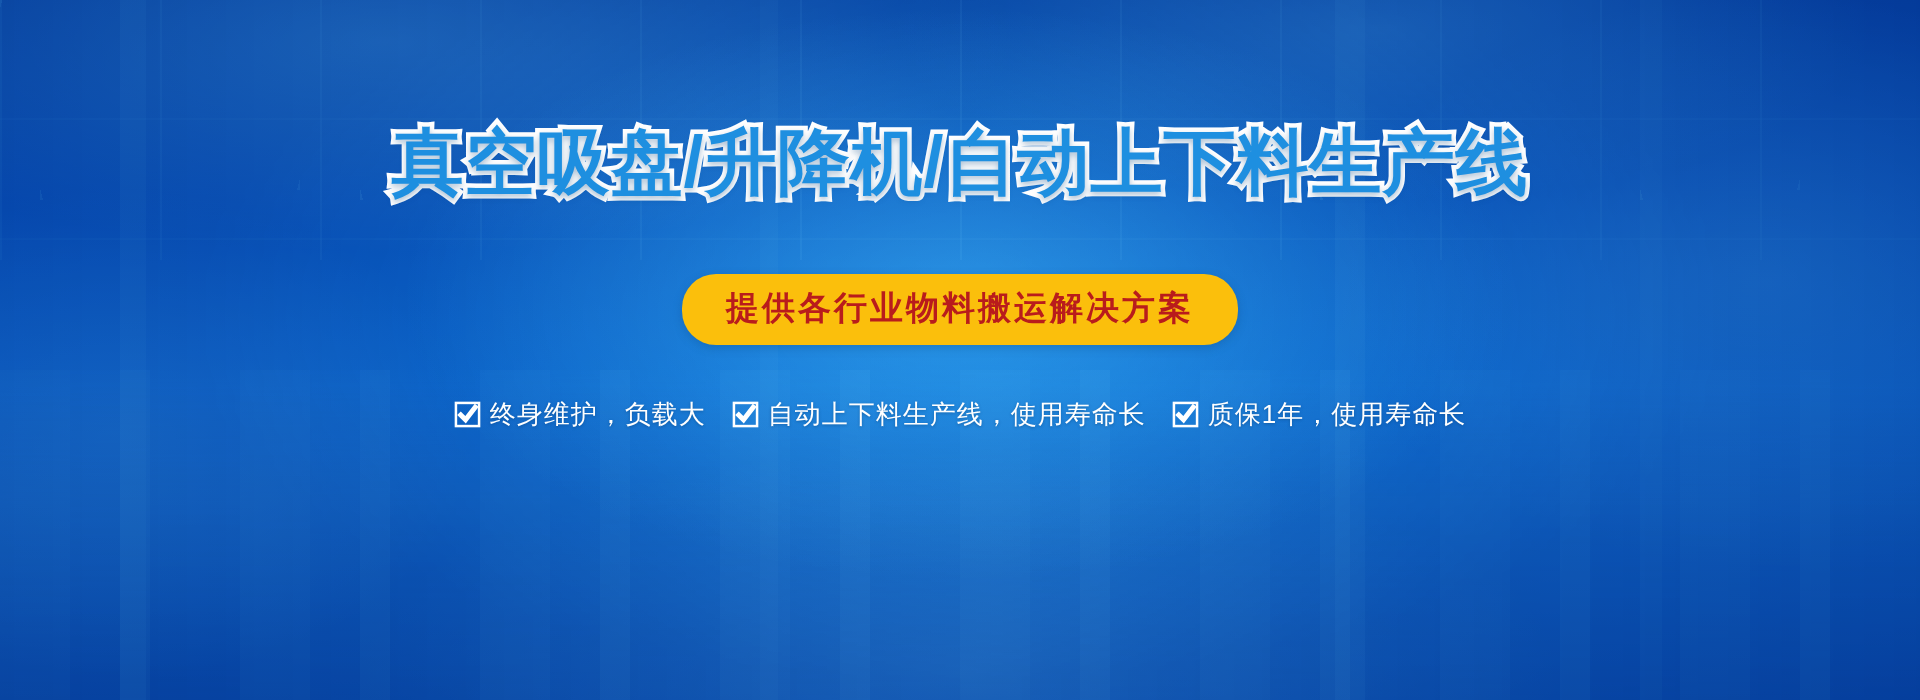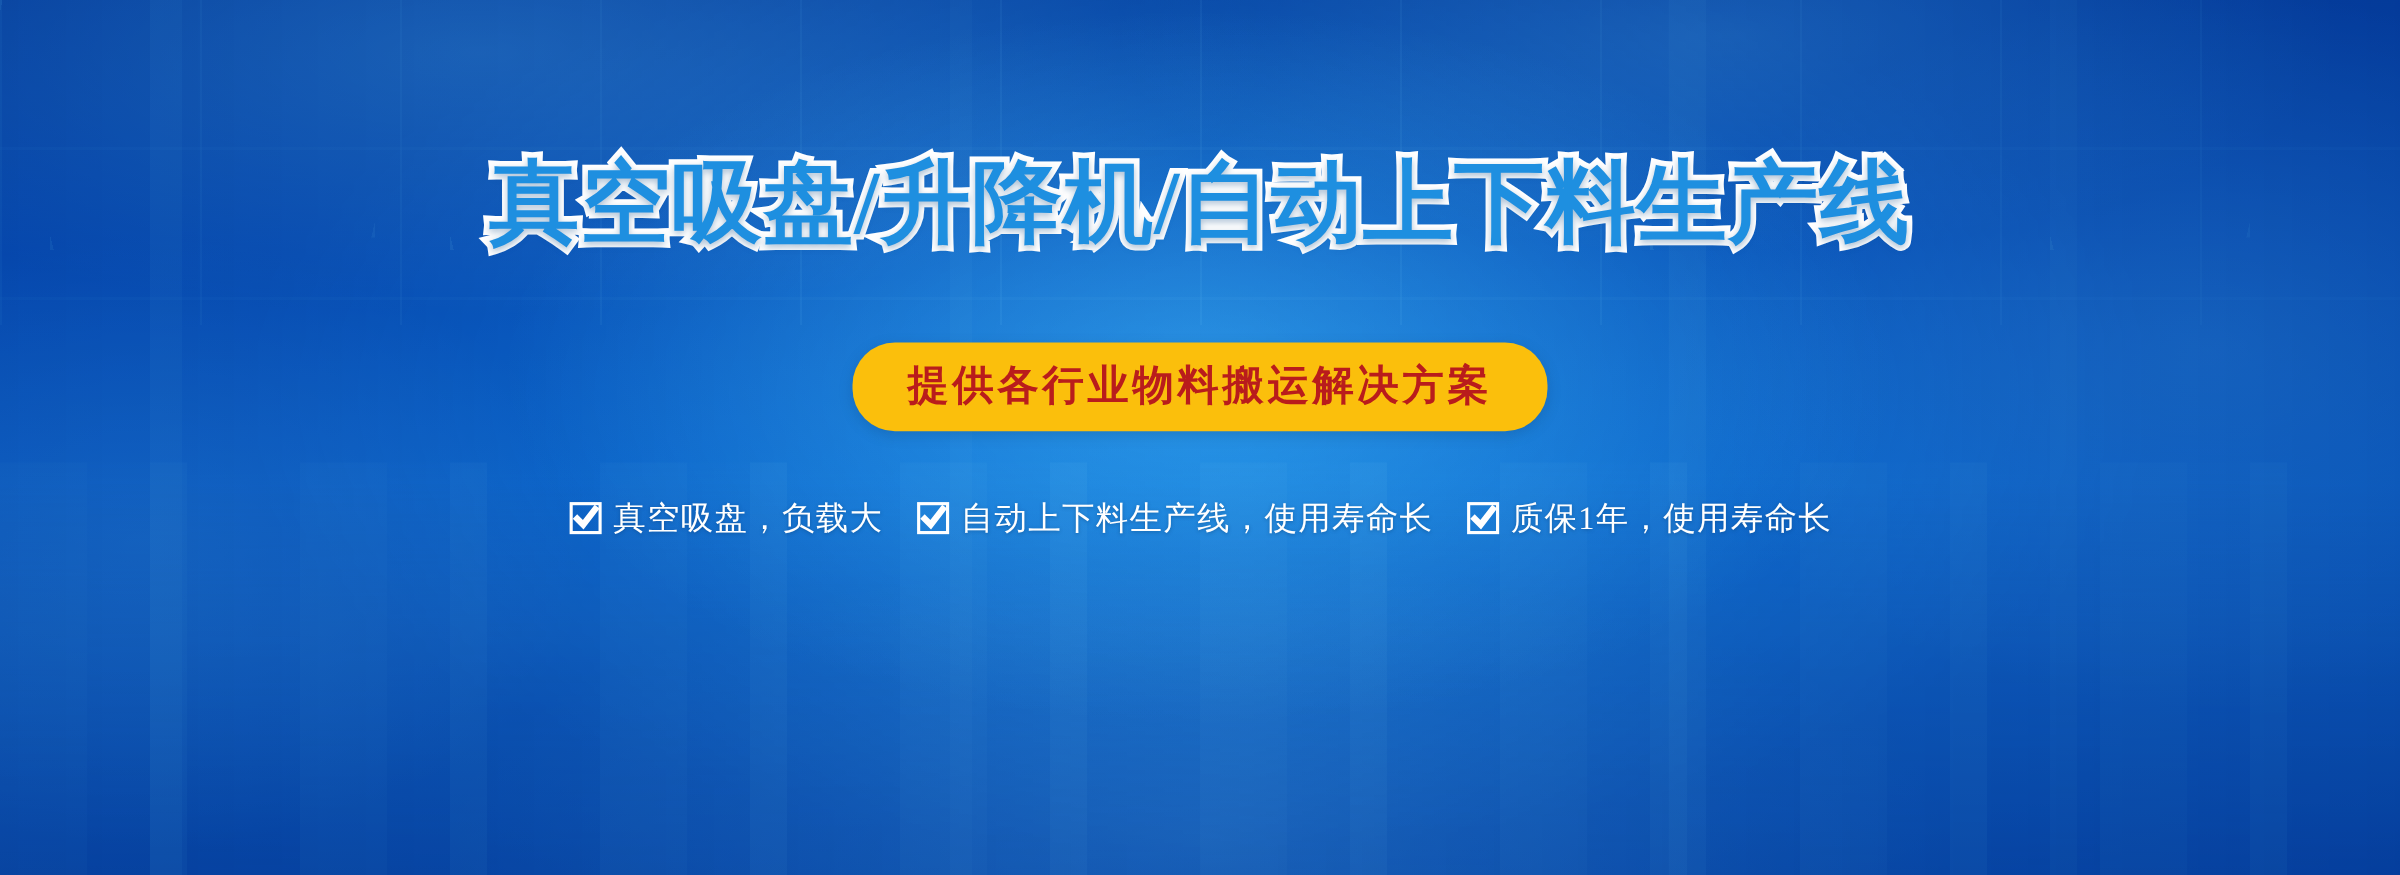--- a/index.html
+++ b/index.html
@@ -5,21 +5,21 @@
   html, body {
     margin: 0;
     padding: 0;
     background: #0f6fc4;
   }
   .banner {
     position: relative;
     width: 1920px;
     height: 700px;
     overflow: hidden;
-    font-family: Liberation Serif, serif;
+    font-family: Liberation Sans, sans-serif;
     background: #1a8fe0;
   }
 
   
   .bg {
     position: absolute;
     inset: 0;
     overflow: hidden;
   }
   .bg-photo {
@@ -165,21 +165,21 @@
 
     <div class="pill">提供各行业物料搬运解决方案</div>
 
     <div class="features">
 
       <div class="feature">
         <svg class="check-icon" viewBox="0 0 28 28">
           <rect x="2" y="2" width="24" height="24" fill="none" stroke="#ffffff" stroke-width="2.6"></rect>
           <path d="M7 14.5 L12 19.5 L22 6.5" fill="none" stroke="#ffffff" stroke-width="5.2" stroke-linecap="square" stroke-linejoin="miter"></path>
         </svg>
-        <span class="feature-label">真空吸盘，负载大</span>
+        <span class="feature-label">终身维护，负载大</span>
       </div>
 
       <div class="feature">
         <svg class="check-icon" viewBox="0 0 28 28">
           <rect x="2" y="2" width="24" height="24" fill="none" stroke="#ffffff" stroke-width="2.6"></rect>
           <path d="M7 14.5 L12 19.5 L22 6.5" fill="none" stroke="#ffffff" stroke-width="5.2" stroke-linecap="square" stroke-linejoin="miter"></path>
         </svg>
         <span class="feature-label">自动上下料生产线，使用寿命长</span>
       </div>
 

